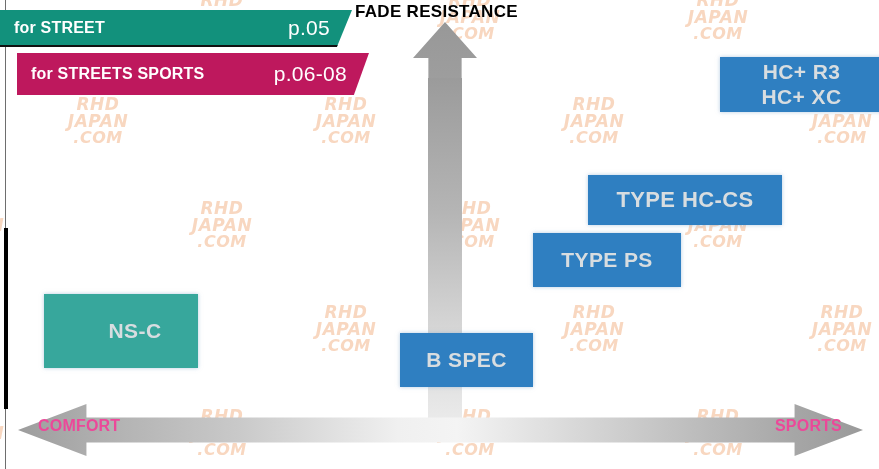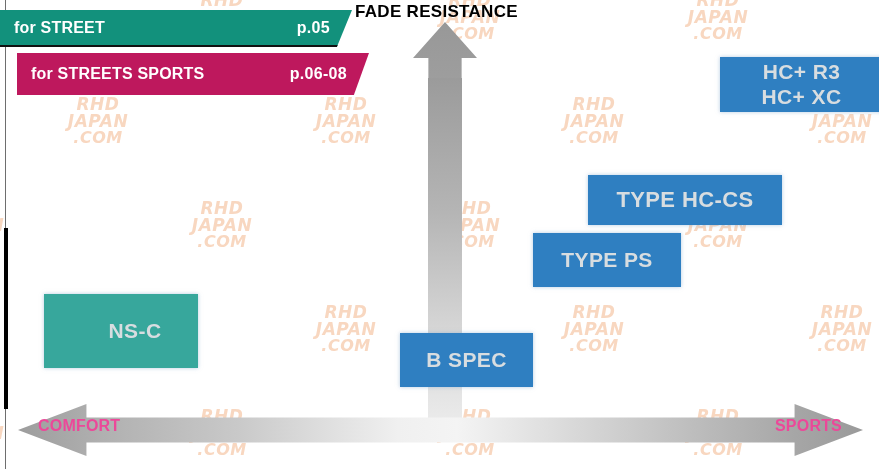--- a/index.html
+++ b/index.html
@@ -87,22 +87,22 @@
     clip-path: polygon(0 0, 100% 0, 95.7% 100%, 0 100%);
     padding: 0 22px 0 14px;
   }
   .banner-label {
     font-size: 16px;
     font-weight: 700;
     letter-spacing: 0.2px;
     white-space: nowrap;
   }
   .banner-page {
-    font-size: 16px;
-    font-weight: 700;
+    font-size: 21px;
+    font-weight: 400;
     white-space: nowrap;
     letter-spacing: 0.3px;
   }
 
   
   .axis-title-v {
     position: absolute;
     left: 355px; top: 2px;
     z-index: 18;
     font-size: 17px;

